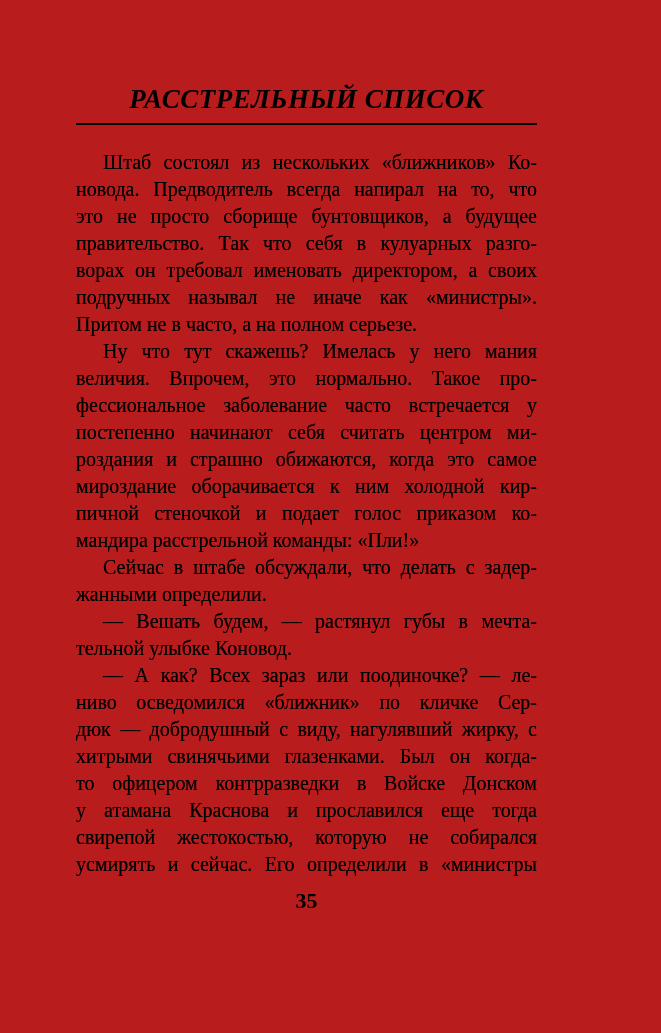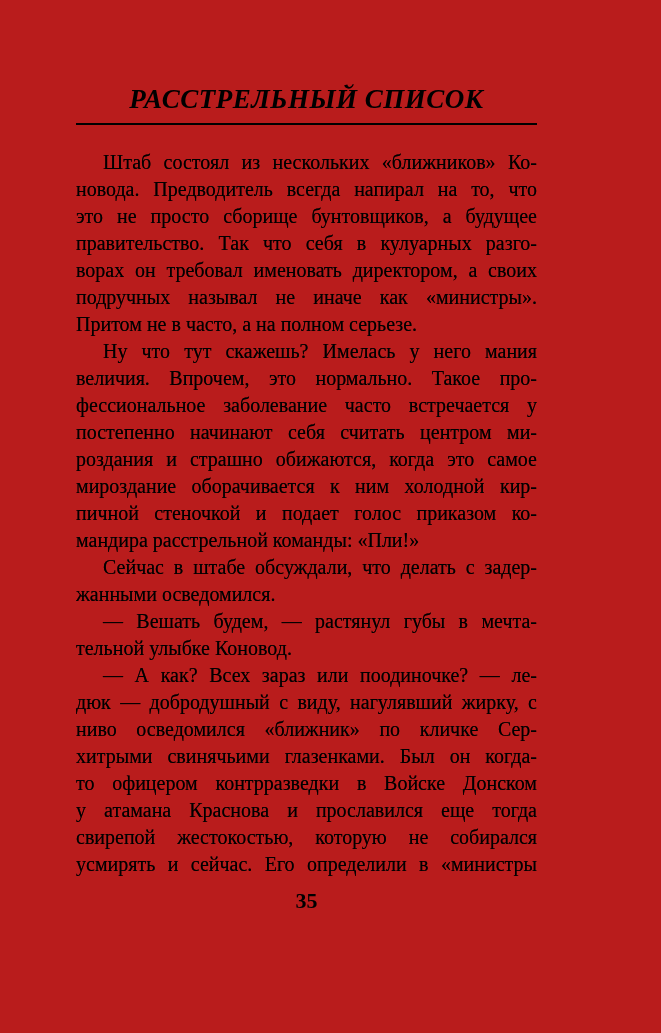--- a/index.html
+++ b/index.html
@@ -86,32 +86,32 @@
         <span class="line">фессиональное заболевание часто встречается у</span>
         <span class="line">постепенно начинают себя считать центром ми-</span>
         <span class="line">роздания и страшно обижаются, когда это самое</span>
         <span class="line">мироздание оборачивается к ним холодной кир-</span>
         <span class="line">пичной стеночкой и подает голос приказом ко-</span>
         <span class="line end">мандира расстрельной команды: «Пли!»</span>
       </p>
 
       <p class="para">
         <span class="line indent">Сейчас в штабе обсуждали, что делать с задер-</span>
-        <span class="line end">жанными осведомился.</span>
+        <span class="line end">жанными определили.</span>
       </p>
 
       <p class="para">
         <span class="line indent">— Вешать будем, — растянул губы в мечта-</span>
         <span class="line end">тельной улыбке Коновод.</span>
       </p>
 
       <p class="para">
         <span class="line indent">— А как? Всех зараз или поодиночке? — ле-</span>
+        <span class="line">ниво осведомился «ближник» по кличке Сер-</span>
         <span class="line">дюк — добродушный с виду, нагулявший жирку, с</span>
-        <span class="line">ниво осведомился «ближник» по кличке Сер-</span>
         <span class="line">хитрыми свинячьими глазенками. Был он когда-</span>
         <span class="line">то офицером контрразведки в Войске Донском</span>
         <span class="line">у атамана Краснова и прославился еще тогда</span>
         <span class="line">свирепой жестокостью, которую не собирался</span>
         <span class="line">усмирять и сейчас. Его определили в «министры</span>
       </p>
 
     </div>
 
     <div class="page-footer">35</div>

